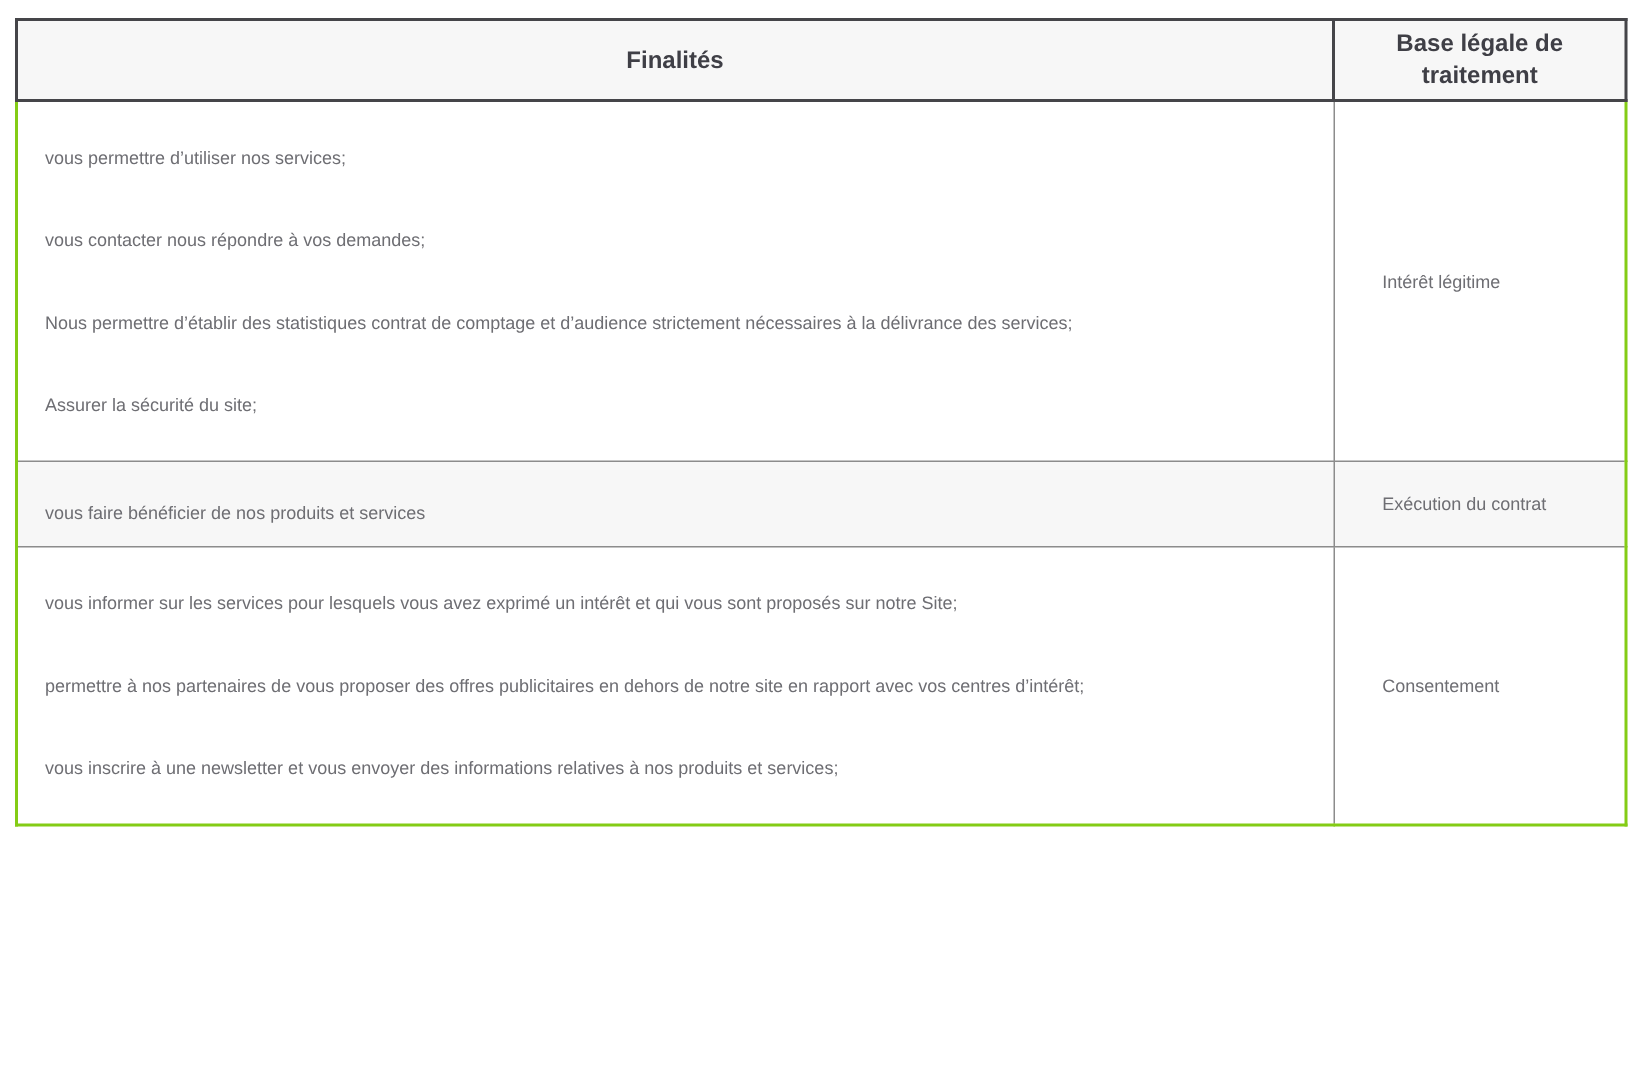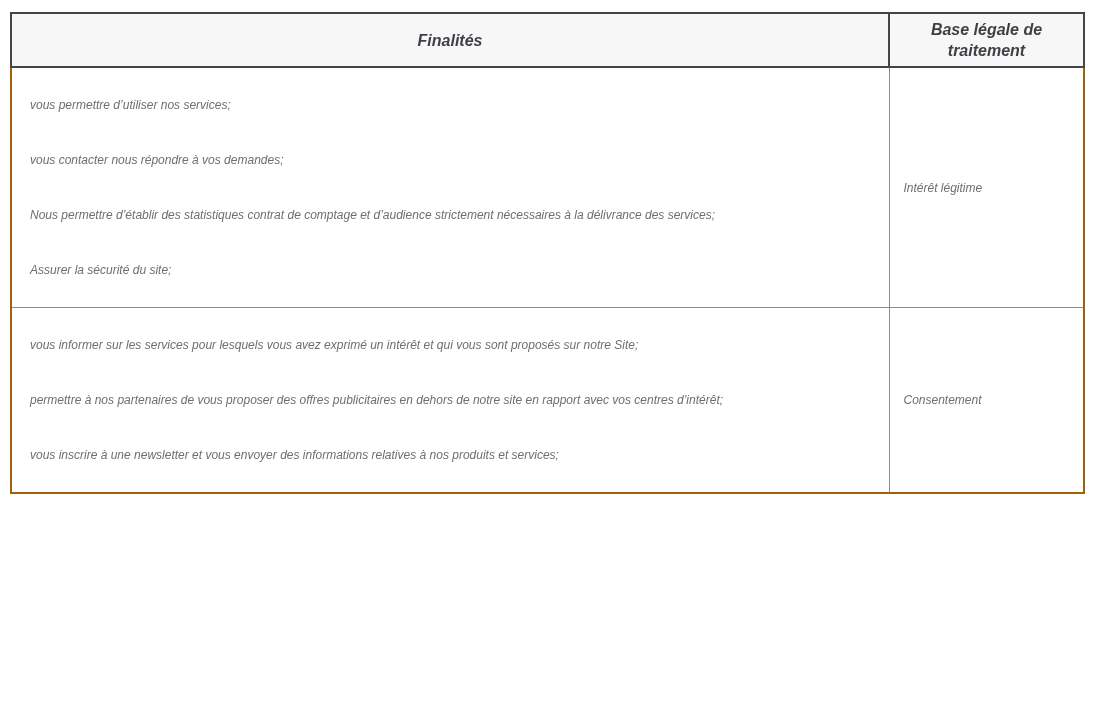--- a/index.html
+++ b/index.html
@@ -40,26 +40,26 @@
     color: #6e6e73;
     font-size: 12px;
     line-height: 22px;
     vertical-align: middle;
     background: #ffffff;
   }
   tr.striped td { background: #f7f7f7; }
 
   td.purposes-cell { padding: 26px 18px; text-align: left; }
   td.purposes-cell.compact { padding: 11px 18px; }
-  td.basis-cell { padding: 0 14px; text-align: left; }
+  td.basis-cell { padding: 0 32px; text-align: left; }
 
   .purpose-paragraph { margin: 0 0 33px 0; }
   .purpose-paragraph:last-child { margin-bottom: 0; margin-top: 12px; }
 
-  table.legal-table { border: 2px solid #a16207; font-style: italic; }
+  table.legal-table { border: 2px solid #84cc16; }
 </style>
 </head>
 <body>
 
 <div class="table-wrap">
   <table class="legal-table">
     <colgroup>
       <col class="col-purposes">
       <col class="col-basis">
     </colgroup>
@@ -73,20 +73,26 @@
       <tr>
         <td class="purposes-cell">
           <p class="purpose-paragraph">vous permettre d’utiliser nos services;</p>
           <p class="purpose-paragraph">vous contacter nous répondre à vos demandes;</p>
           <p class="purpose-paragraph">Nous permettre d’établir des statistiques contrat de comptage et d’audience strictement nécessaires à la délivrance des services;</p>
           <p class="purpose-paragraph">Assurer la sécurité du site;</p>
         </td>
         <td class="basis-cell">Intérêt légitime</td>
       </tr>
 
+      <tr class="striped">
+        <td class="purposes-cell compact">
+          <p class="purpose-paragraph">vous faire bénéficier de nos produits et services</p>
+        </td>
+        <td class="basis-cell">Exécution du contrat</td>
+      </tr>
 
       <tr>
         <td class="purposes-cell">
           <p class="purpose-paragraph">vous informer sur les services pour lesquels vous avez exprimé un intérêt et qui vous sont proposés sur notre Site;</p>
           <p class="purpose-paragraph">permettre à nos partenaires de vous proposer des offres publicitaires en dehors de notre site en rapport avec vos centres d’intérêt;</p>
           <p class="purpose-paragraph">vous inscrire à une newsletter et vous envoyer des informations relatives à nos produits et services;</p>
         </td>
         <td class="basis-cell">Consentement</td>
       </tr>
 

